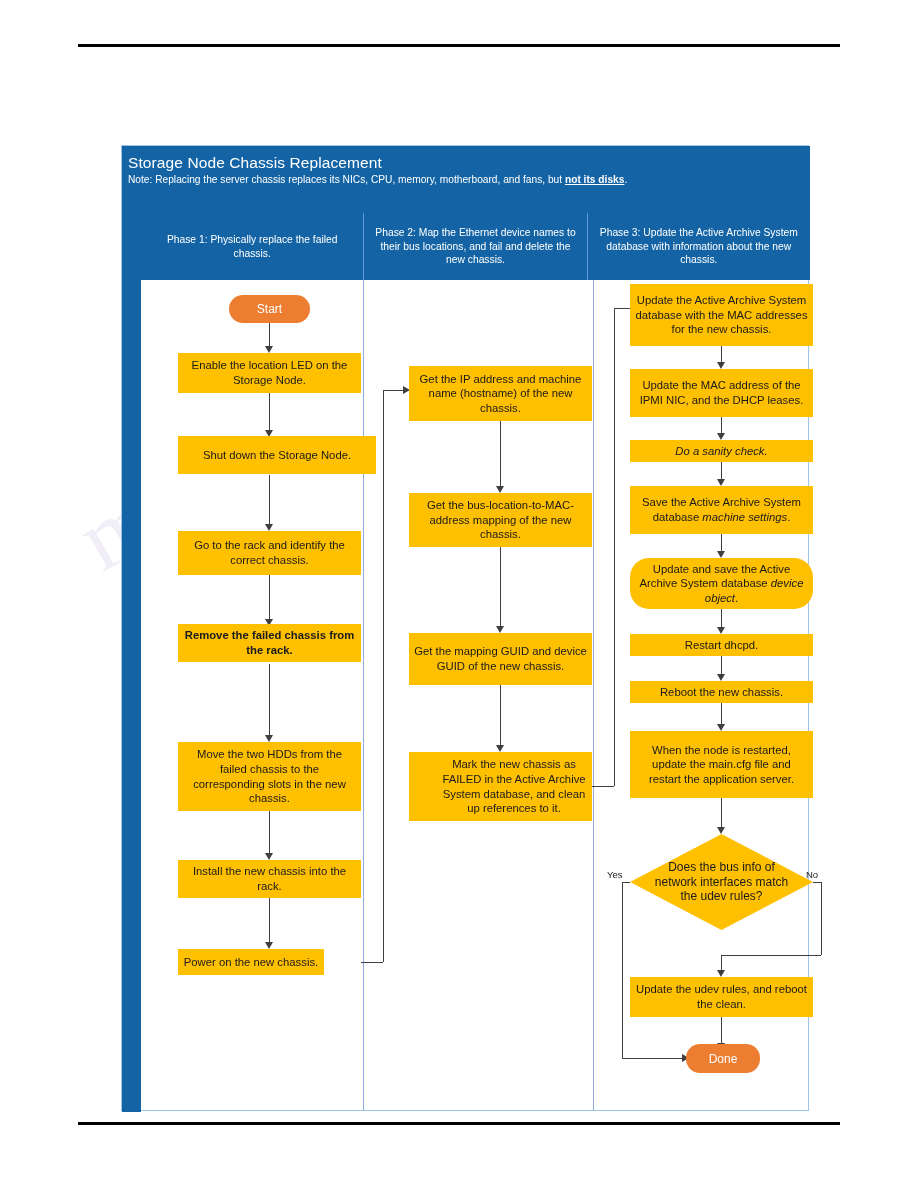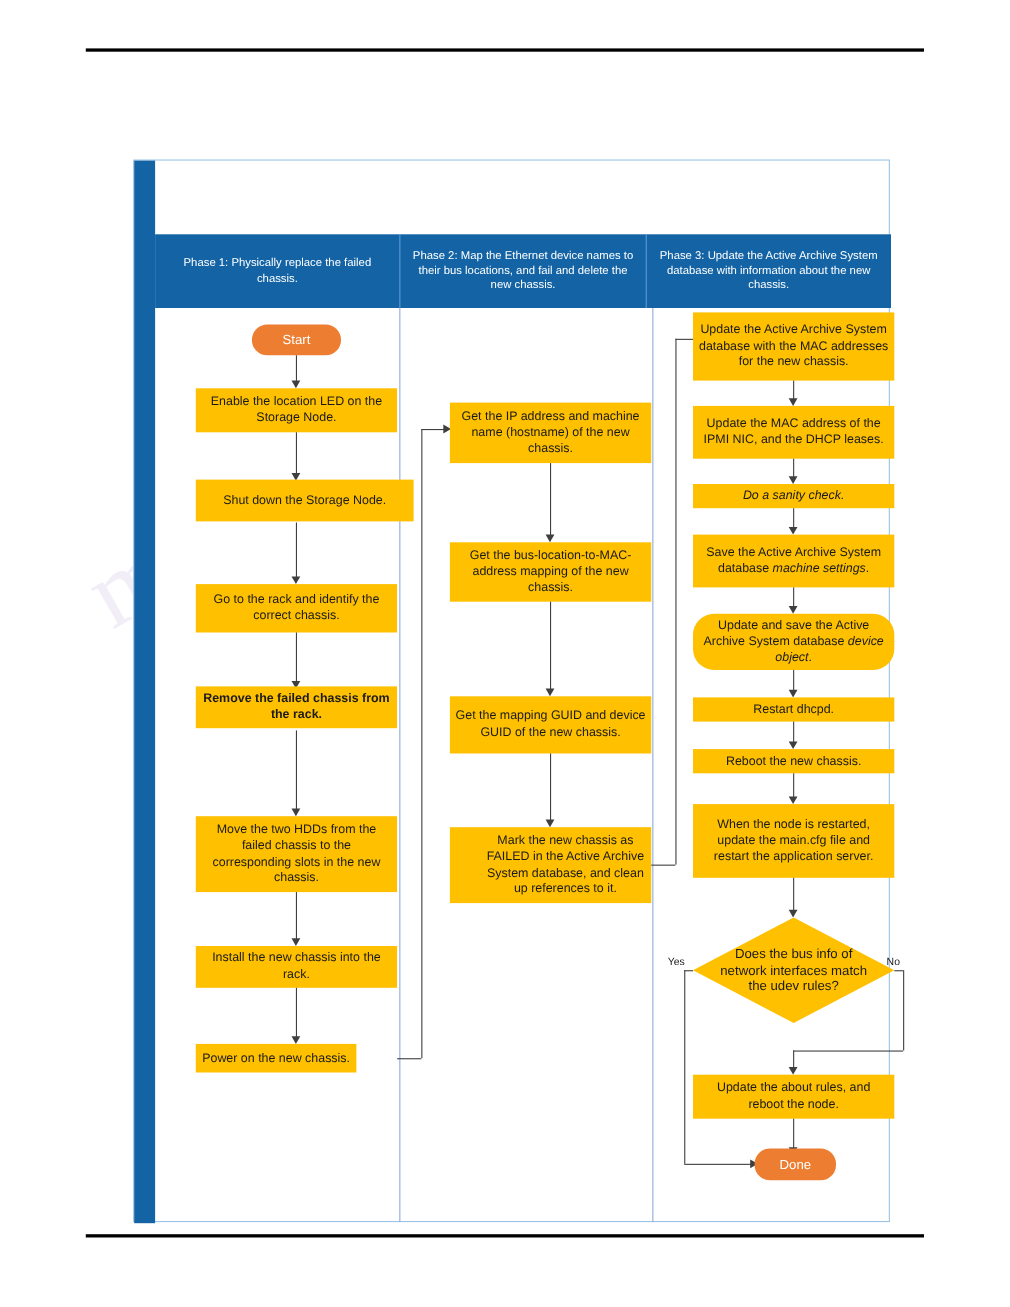--- a/index.html
+++ b/index.html
@@ -218,20 +218,24 @@
 
 <div class="page-rule top"></div>
 <div class="page-rule bot"></div>
 
 <div class="watermark">manualsarchive.com</div>
 
 <div id="diagram">
 
   <div class="blue-spine"></div>
 
+  <div class="header-band">
+    <div class="header-title">Storage Node Chassis Replacement</div>
+    <div class="header-note"><span>Note: Replacing the server chassis replaces its NICs, CPU, memory, motherboard, and fans, but </span><b>not its disks</b><span>.</span></div>
+  </div>
 
   <div class="phase-row">
     <div class="phase-cell">Phase 1: Physically replace the failed chassis.</div>
     <div class="phase-cell">Phase 2: Map the Ethernet device names to their bus locations, and fail and delete the new chassis.</div>
     <div class="phase-cell">Phase 3: Update the Active Archive System database with information about the new chassis.</div>
   </div>
 
   <div class="lanes">
     <div class="lane-div d1"></div>
     <div class="lane-div d2"></div>
@@ -351,21 +355,21 @@
 
     <div class="branch-label" style="left:466px; top:589px;">Yes</div>
     <div class="branch-label" style="left:665px; top:589px;">No</div>
 
     <div class="conn-h" style="left:672px; top:602px; width:8px;"></div>
     <div class="conn-v" style="left:680px; top:602px; height:73px;"></div>
     <div class="conn-h" style="left:580px; top:675px; width:100px;"></div>
     <div class="conn-v" style="left:580px; top:675px; height:17px;"></div>
     <div class="arrow-d" style="left:576px; top:690px;"></div>
 
-    <div class="node" style="left:489px; top:697px; width:183px; height:40px;">Update the about rules, and reboot the node.</div>
+    <div class="node" style="left:489px; top:697px; width:183px; height:40px;">Update the udev rules, and reboot the clean.</div>
 
     <div class="conn-v" style="left:580px; top:737px; height:28px;"></div>
     <div class="arrow-d" style="left:576px; top:763px;"></div>
 
     <div class="conn-h" style="left:481px; top:602px; width:8px;"></div>
     <div class="conn-v" style="left:481px; top:602px; height:176px;"></div>
     <div class="conn-h" style="left:481px; top:778px; width:62px;"></div>
     <div class="arrow-r" style="left:541px; top:773.5px;"></div>
 
     <div class="pill" style="left:545px; top:764px; width:74px; height:29px;">Done</div>

